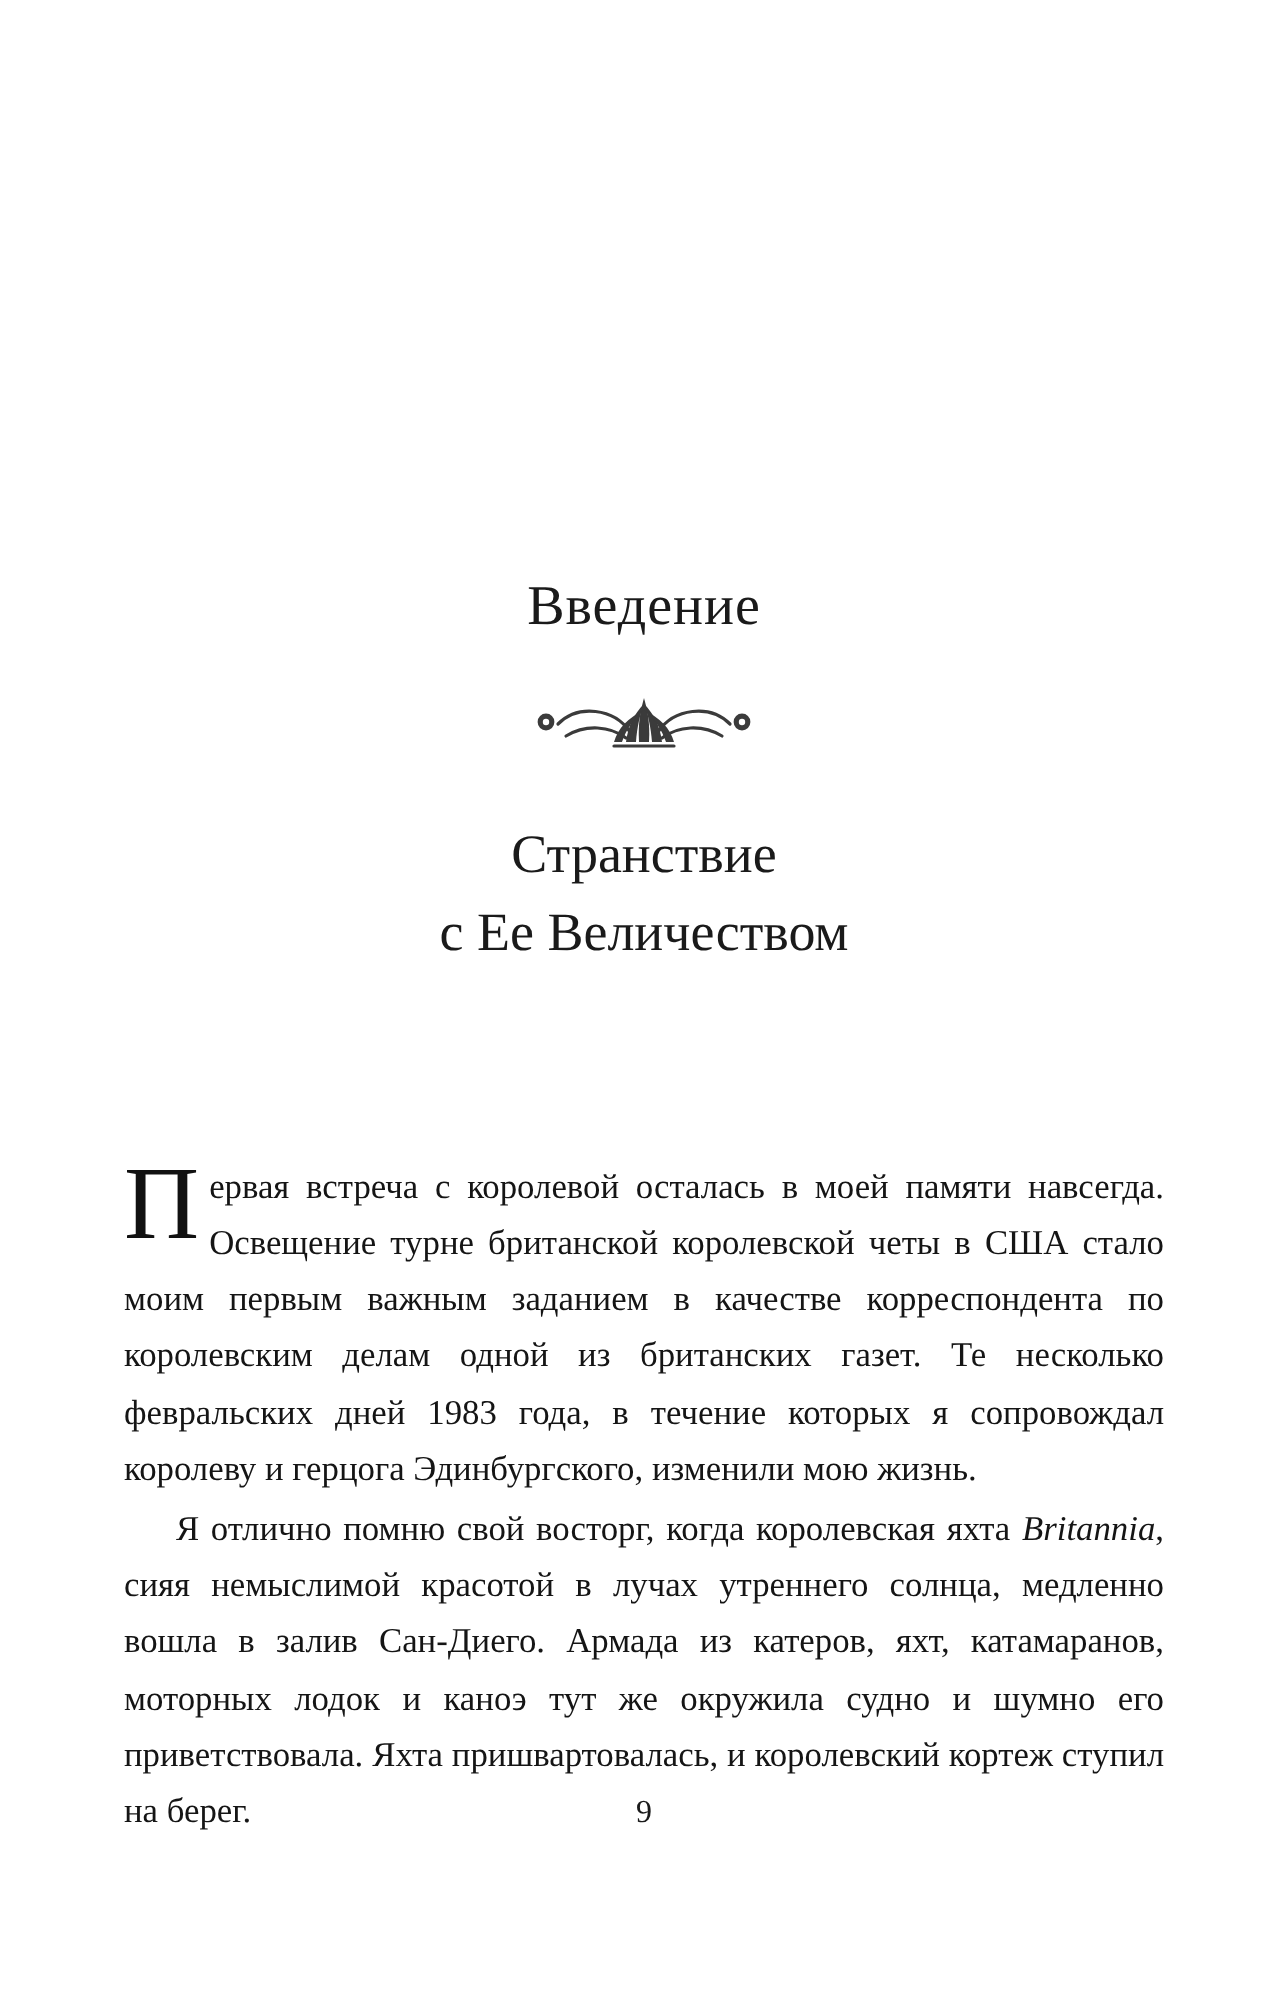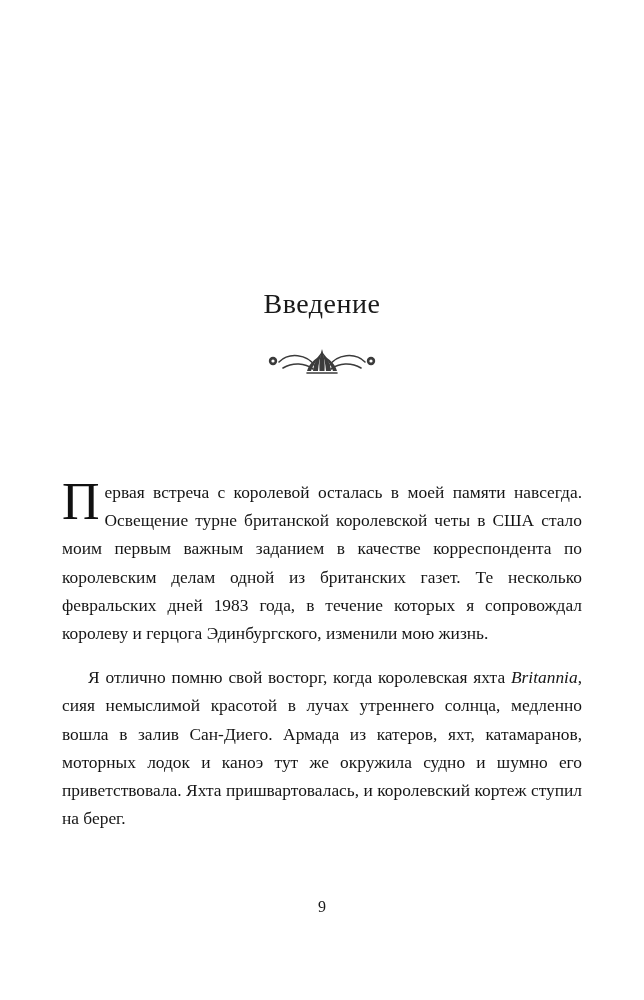--- a/index.html
+++ b/index.html
@@ -57,21 +57,21 @@
     line-height: 1.62;
     text-align: justify;
     text-justify: inter-word;
     color: #151515;
   }
   .para {
     margin: 0;
   }
   .para + .para {
     text-indent: 26px;
-    margin-top: 16px;
+    margin-top: 2px;
   }
   .dropcap-para {
     position: relative;
   }
   .dropcap {
     float: left;
     font-size: 52px;
     line-height: 0.86;
     padding: 2px 5px 0 0;
     font-family: "Liberation Serif", serif;
@@ -116,20 +116,24 @@
           <path d="M59 3 C 61 10, 62 16, 61.5 25 L 56.5 25 C 56 16, 57 10, 59 3 Z"></path>
           <path d="M59 6 C 64 11, 67 17, 68 25 L 63 25 C 62.5 18, 61 11, 59 6 Z"></path>
           <path d="M59 6 C 54 11, 51 17, 50 25 L 55 25 C 55.5 18, 57 11, 59 6 Z"></path>
           <path d="M59 9 C 67 13, 72 18, 74 25 L 70 25 C 68 19, 64 13, 59 9 Z"></path>
           <path d="M59 9 C 51 13, 46 18, 44 25 L 48 25 C 50 19, 54 13, 59 9 Z"></path>
         </g>
         <path d="M44 27 L 74 27" stroke="#3b3b3b" stroke-width="1.6" stroke-linecap="round"></path>
       </svg>
     </div>
 
+    <div class="chapter-title">
+      <span class="line">Странствие</span>
+      <span class="line">с Ее Величеством</span>
+    </div>
 
     <div class="body-text">
       <p class="para dropcap-para"><span class="dropcap">П</span><span>ервая встреча с королевой осталась в моей памяти навсегда. Освещение турне британской королевской четы в США стало моим первым важным заданием в качестве корреспондента по королевским делам одной из британских газет. Те несколько февральских дней 1983 года, в течение которых я сопровождал королеву и герцога Эдинбургского, изменили мою жизнь.</span></p>
       <p class="para"><span>Я отлично помню свой восторг, когда королевская яхта </span><span class="ital">Britannia</span><span>, сияя немыслимой красотой в лучах утреннего солнца, медленно вошла в залив Сан-Диего. Армада из катеров, яхт, катамаранов, моторных лодок и каноэ тут же окружила судно и шумно его приветствовала. Яхта пришвартовалась, и королевский кортеж ступил на берег.</span></p>
     </div>
 
   </div>
 
   <div class="folio">9</div>
 </div>

